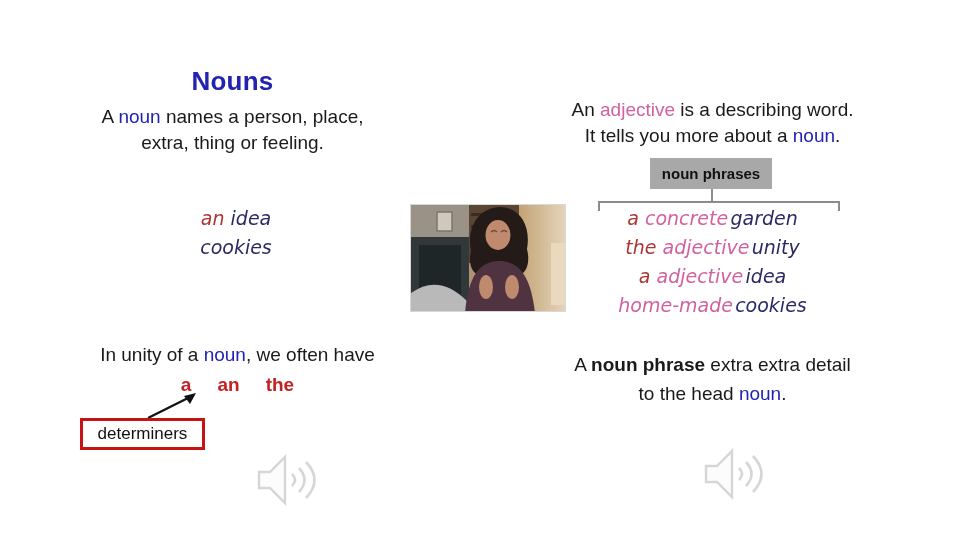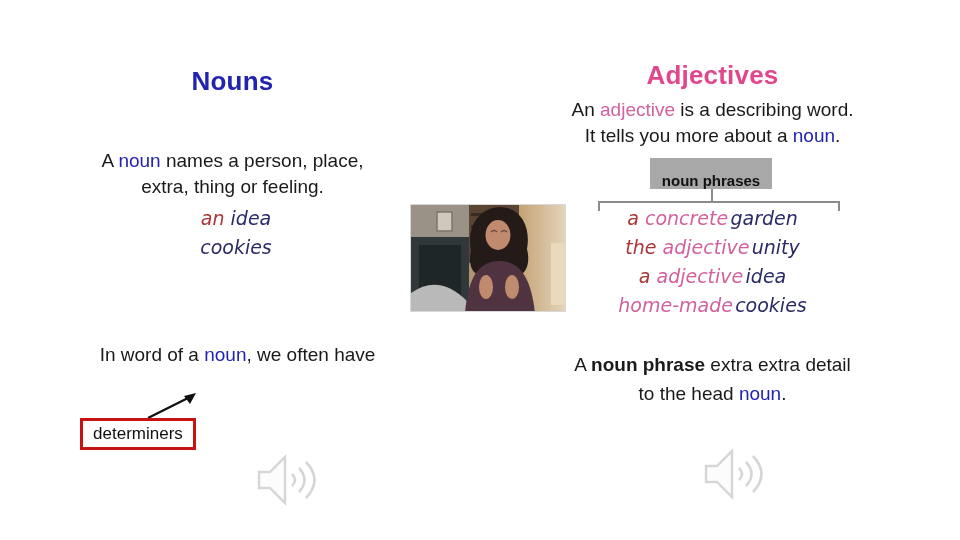--- a/index.html
+++ b/index.html
@@ -44,40 +44,43 @@
   .video{border:1px solid #d8d8d8;overflow:hidden;background:#8a7a6e;}
   svg{display:block;}
 </style>
 </head>
 <body>
 
 <div class="stage">
 
   <div class="abs center title blue" style="left:60px;top:66px;width:345px;">Nouns</div>
 
-  <div class="abs center body-text" style="left:55px;top:104px;width:355px;margin-top:44px;">
+  <div class="abs center body-text" style="left:55px;top:104px;width:355px;">
     <span>A </span><span class="blue">noun</span><span> names a person, place,</span><br>
     <span>extra, thing or feeling.</span>
   </div>
 
   <div class="abs center list" style="left:62px;top:204px;width:348px;">
     <div><span class="det">an</span><span class="nn">idea</span></div>
     <div><span class="det"></span><span class="nn">cookies</span></div>
   </div>
 
   <div class="abs center body-text" style="left:40px;top:342px;width:395px;">
-    <span>In word of a </span><span class="blue">noun</span><span>, we often have</span>
+    <span>In unity of a </span><span class="blue">noun</span><span>, we often have</span>
+    <div class="red-words">
+      <span>a</span><span>an</span><span>the</span>
+    </div>
   </div>
 
   <svg class="abs" style="left:138px;top:386px;" width="72" height="38" viewBox="0 0 72 38">
     <line x1="10" y1="32" x2="52" y2="11" stroke="#111" stroke-width="2.2"></line>
     <polygon points="58,7 46,10 52,18" fill="#111"></polygon>
   </svg>
 
-  <div class="abs det-box" style="left:80px;top:418px;width:116px;height:32px;">
+  <div class="abs det-box" style="left:80px;top:418px;width:125px;height:32px;">
     <span>determiners</span>
   </div>
 
   <div class="abs video" style="left:410px;top:204px;width:156px;height:108px;">
     <svg width="156" height="108" viewBox="0 0 156 108">
       <defs>
         <linearGradient id="warm" x1="0" y1="0" x2="1" y2="0">
           <stop offset="0" stop-color="#93806b"></stop>
           <stop offset="0.7" stop-color="#c4a477"></stop>
           <stop offset="1" stop-color="#e6d6bd"></stop>
@@ -98,28 +101,27 @@
       <path d="M88,2 C64,4 56,26 60,46 C56,62 64,72 72,70 L104,70 C114,72 120,60 116,44 C120,22 110,2 88,2 Z" fill="#241a18"></path>
       <ellipse cx="87" cy="30" rx="12.5" ry="15" fill="#c08a6e"></ellipse>
       <path d="M80,27 q3,-3 6,0" stroke="#6b4a3a" stroke-width="1.4" fill="none"></path>
       <path d="M90,27 q3,-3 6,0" stroke="#6b4a3a" stroke-width="1.4" fill="none"></path>
       <path d="M54,108 C57,72 68,56 88,56 C110,56 120,74 124,108 Z" fill="#4f3340"></path>
       <ellipse cx="75" cy="82" rx="7" ry="12" fill="#c08a6e"></ellipse>
       <ellipse cx="101" cy="82" rx="7" ry="12" fill="#c08a6e"></ellipse>
     </svg>
   </div>
 
-  <div class="abs center title pinkT" style="left:540px;top:60px;width:345px;">Adjectives</div>
 
   <div class="abs center body-text" style="left:530px;top:97px;width:365px;">
     <span>An </span><span class="pinkA" style="font-style:normal;">adjective</span><span> is a describing word.</span><br>
     <span>It tells you more about a </span><span class="blue">noun</span><span>.</span>
   </div>
 
-  <div class="abs gray-label" style="left:650px;top:158px;width:122px;height:31px;align-items:flex-end;">
+  <div class="abs gray-label" style="left:650px;top:158px;width:122px;height:31px;">
     <span>noun phrases</span>
   </div>
   <div class="abs tick" style="left:711px;top:189px;width:2px;height:13px;"></div>
   <div class="abs bracket" style="left:598px;top:201px;width:242px;height:10px;"></div>
 
   <div class="abs center list" style="left:540px;top:204px;width:345px;line-height:29px;">
     <div><span class="det">a</span><span class="adj pinkA">concrete</span><span class="nn">garden</span></div>
     <div><span class="det">the</span><span class="adj pinkA">adjective</span><span class="nn">unity</span></div>
     <div><span class="det">a</span><span class="adj pinkA">adjective</span><span class="nn">idea</span></div>
     <div><span class="det"></span><span class="adj pinkA">home-made</span><span class="nn">cookies</span></div>

